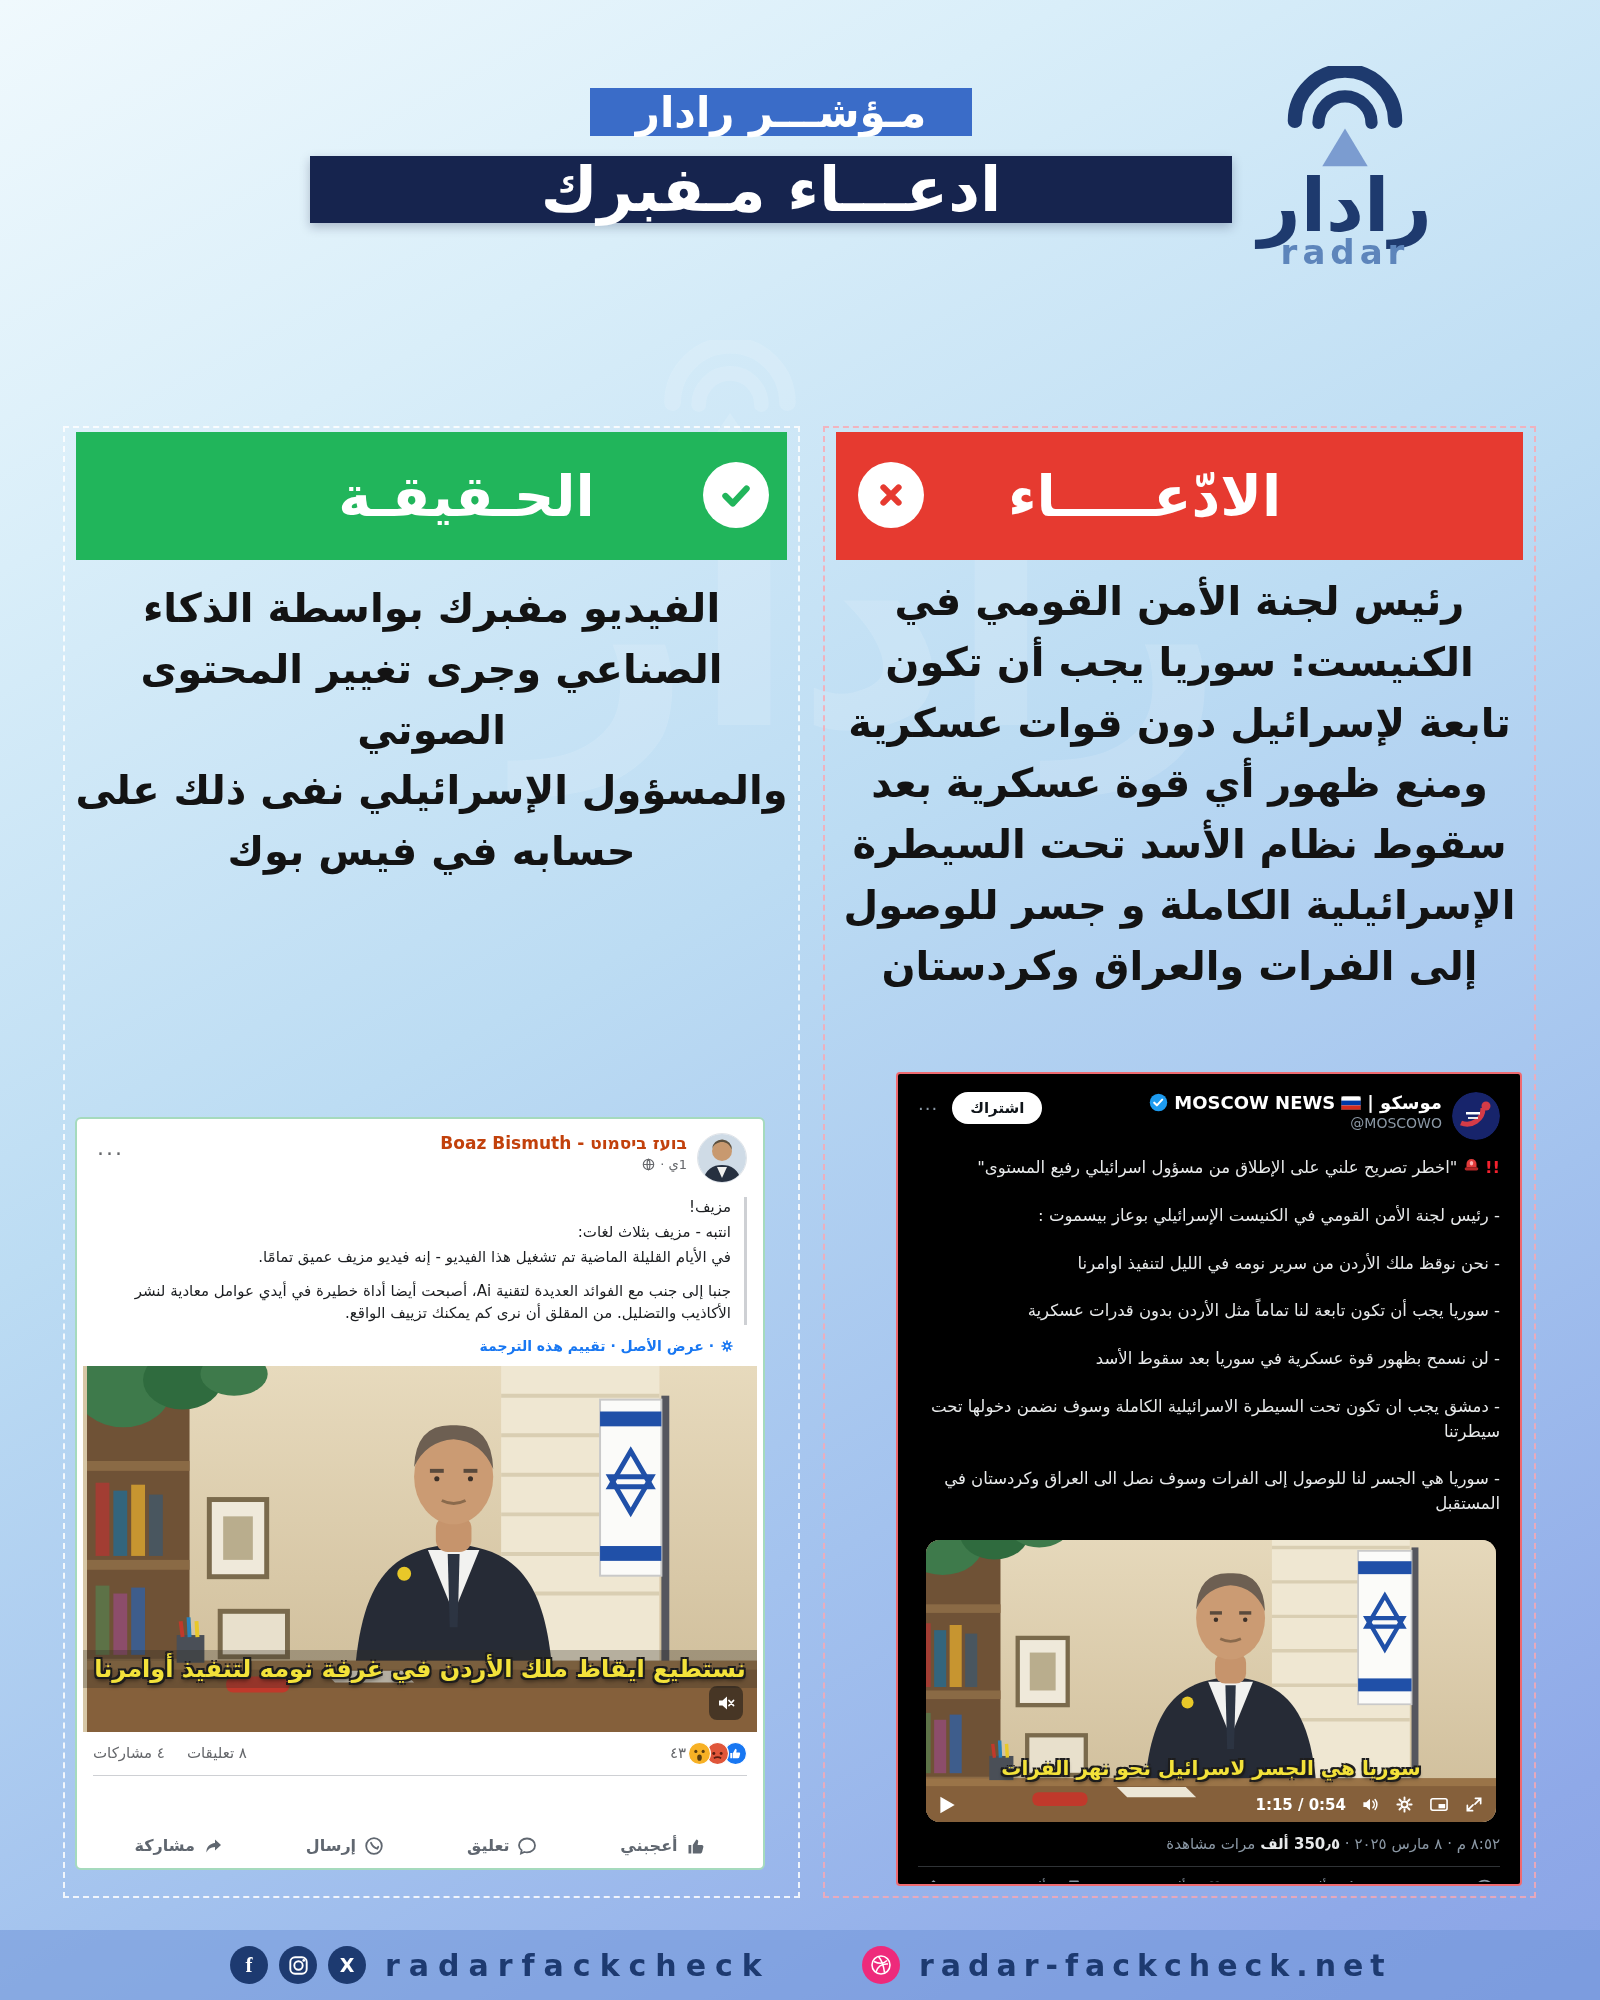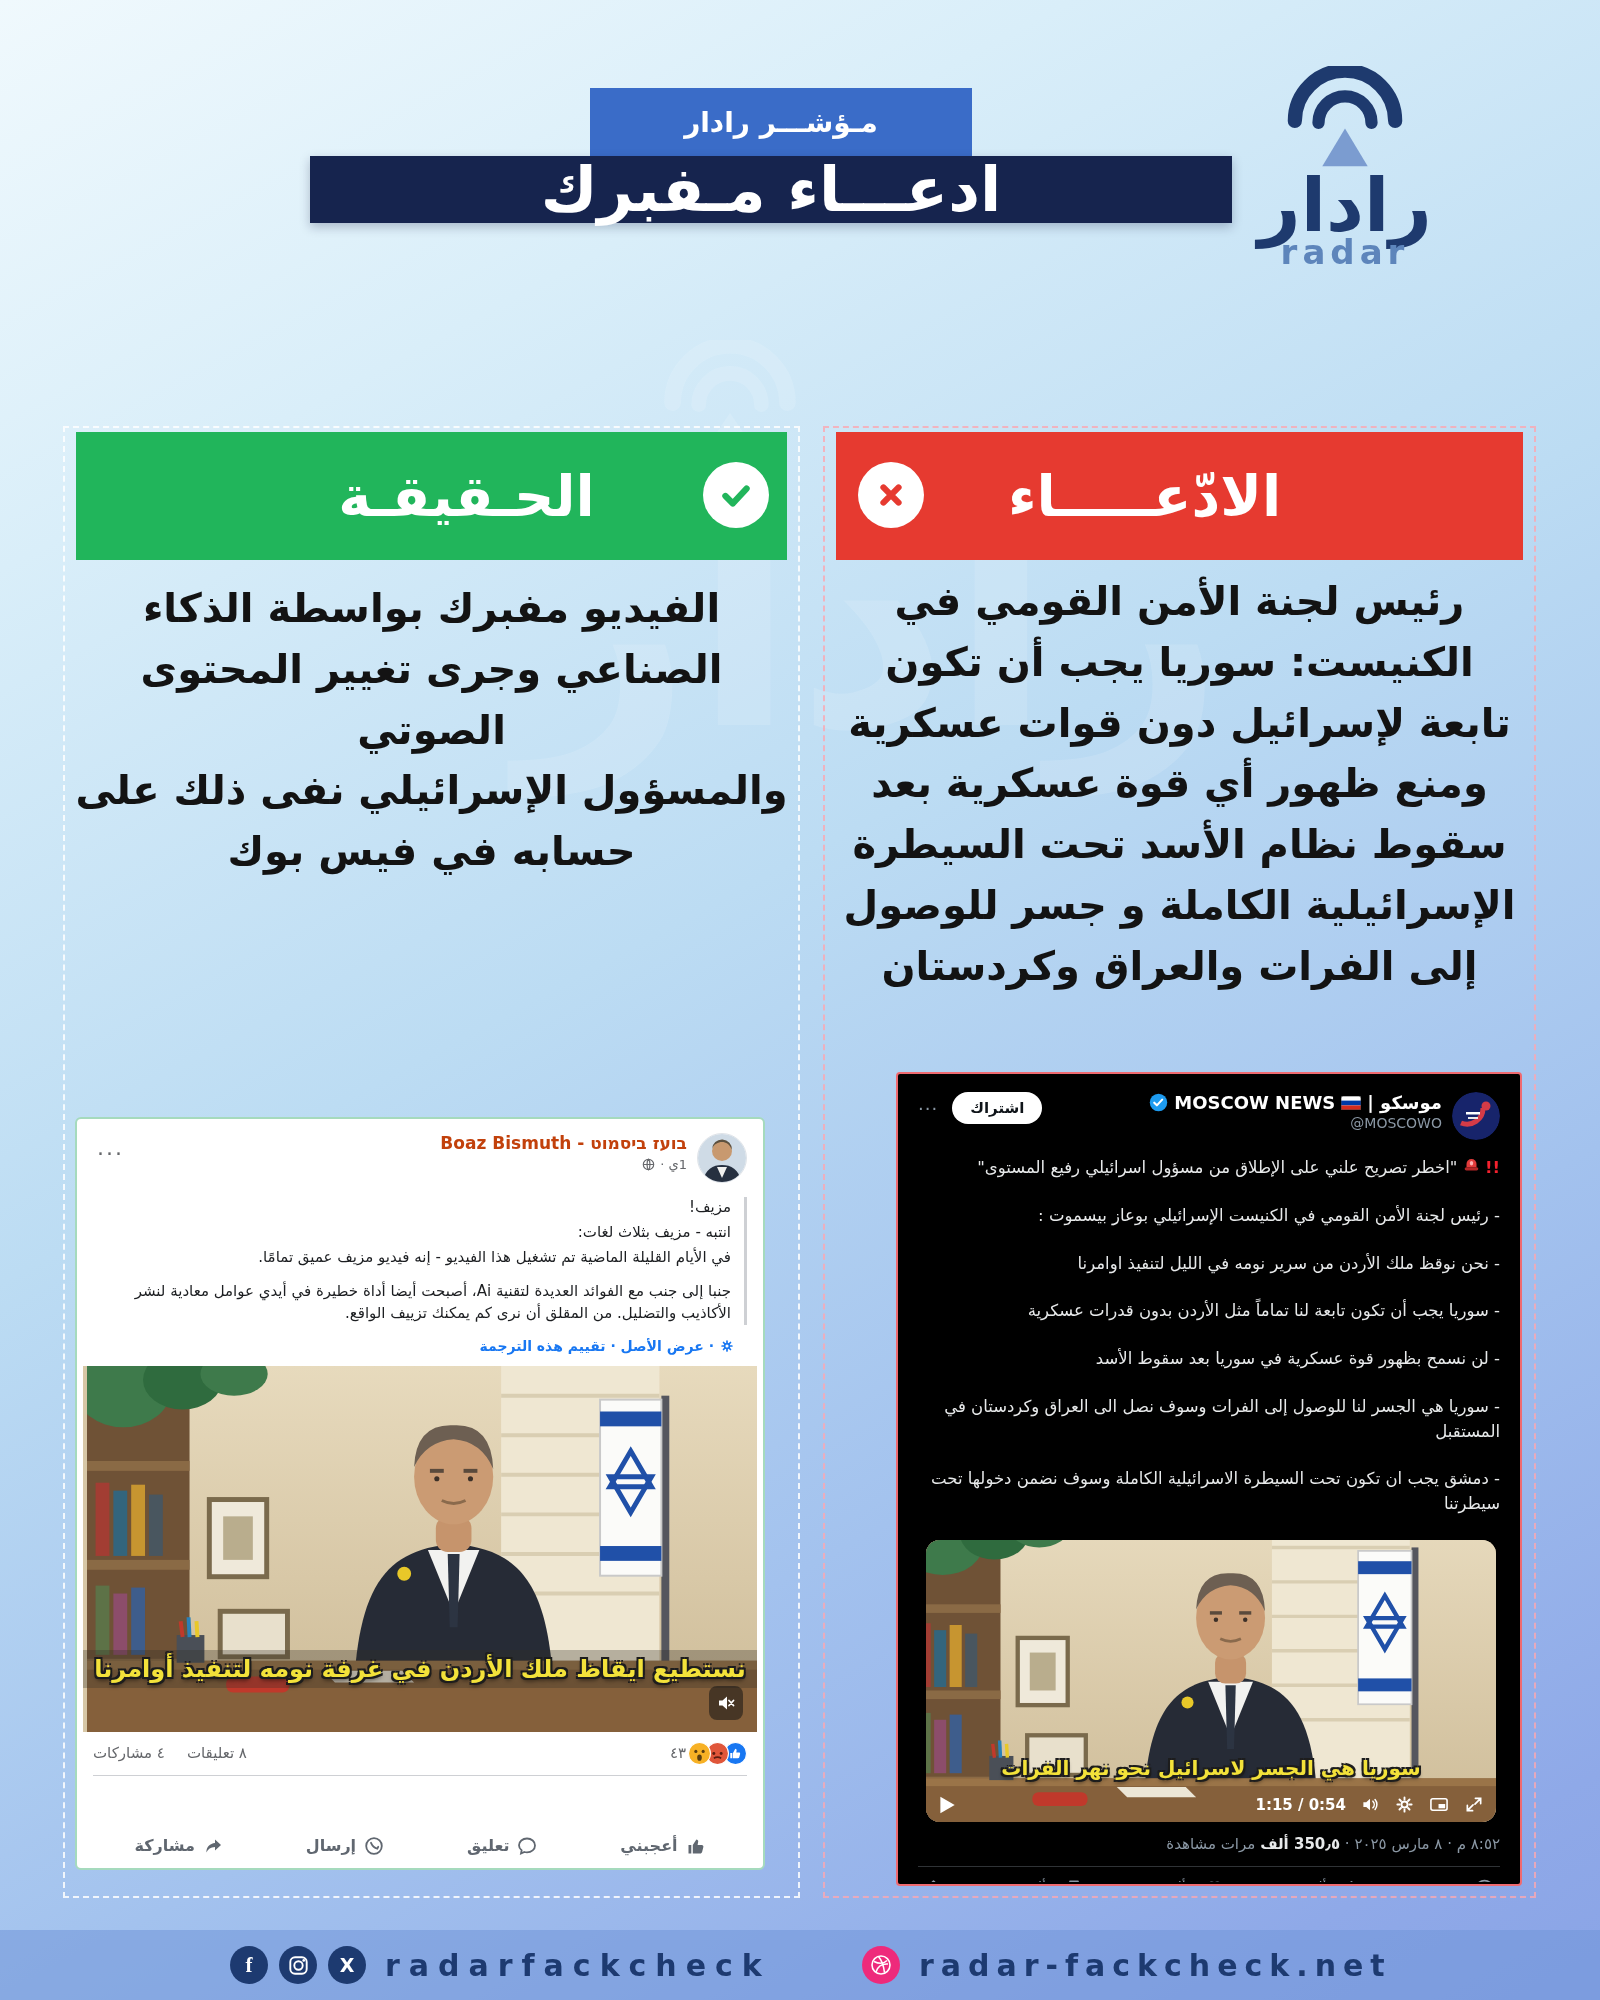--- a/index.html
+++ b/index.html
@@ -2,22 +2,22 @@
 <html lang="ar"><head>
 <meta charset="utf-8">
 <style>
   html,body{margin:0;padding:0;background:#8fb0e8;font-family:"DejaVu Sans","Liberation Sans",sans-serif;}
   .poster{position:relative;width:1600px;height:2000px;overflow:hidden;
     background:linear-gradient(152deg,#f0f9fd 0%,#d9eef9 20%,#bcdcf3 45%,#a3c2ee 70%,#8fa9e8 92%,#8aa4e6 100%);}
   
   .wm{position:absolute;left:520px;top:340px;width:420px;opacity:.13;color:#fff;text-align:center;pointer-events:none;}
   .wm .wm-ar{font-size:300px;font-weight:700;color:#fff;line-height:1.05;}
   
-  .hdr-blue{position:absolute;left:590px;top:88px;width:382px;height:68px;background:#3a6cc8;
-    display:flex;align-items:center;justify-content:center;color:#fff;font-size:28px;font-weight:700;direction:rtl;}
+  .hdr-blue{position:absolute;left:590px;top:88px;width:382px;height:48px;background:#3a6cc8;
+    display:flex;align-items:center;justify-content:center;color:#fff;font-size:42px;font-weight:700;direction:rtl;}
   .hdr-navy{position:absolute;left:310px;top:156px;width:922px;height:67px;background:#16244e;
     display:flex;align-items:center;justify-content:center;color:#fff;font-size:62px;font-weight:700;direction:rtl;box-shadow:0 4px 10px rgba(10,20,60,.25);}
   .logo{position:absolute;left:1238px;top:66px;width:214px;text-align:center;color:#1e3a6e;}
   .logo-ar{font-size:74px;font-weight:700;line-height:1.0;margin-top:-8px;}
   .logo-en{font-size:34px;font-weight:700;color:#5d85bb;letter-spacing:5px;margin-top:-10px;}
   
   .col{position:absolute;top:426px;height:1472px;border:2px dashed rgba(252,168,178,.8);box-sizing:border-box;}
   .col-truth{left:63px;width:737px;border-color:rgba(255,255,255,.85);}
   .col-claim{left:823px;width:713px;}
   .bar{position:relative;height:128px;margin:4px 11px 11px;display:flex;align-items:center;justify-content:center;
@@ -358,22 +358,22 @@
               <path d="M8 2a5 5 0 015 5v3.2H3V7a5 5 0 015-5z" fill="#e23b3b"></path>
               <rect x="1.2" y="10.2" width="13.6" height="3.2" rx="1.6" fill="#b52727"></rect>
               <rect x="6.4" y="4" width="3.2" height="4.4" rx="1.6" fill="#ffb3b3"></rect>
             </svg>
           <span>"اخطر تصريح علني على الإطلاق من مسؤول اسرائيلي رفيع المستوى"</span>
         </p>
         <p>- رئيس لجنة الأمن القومي في الكنيست الإسرائيلي بوعاز بيسموت :</p>
         <p>- نحن نوقظ ملك الأردن من سرير نومه في الليل لتنفيذ اوامرنا</p>
         <p>- سوريا يجب أن تكون تابعة لنا تماماً مثل الأردن بدون قدرات عسكرية</p>
         <p>- لن نسمح بظهور قوة عسكرية في سوريا بعد سقوط الأسد</p>
+        <p>- دمشق يجب ان تكون تحت السيطرة الاسرائيلية الكاملة وسوف نضمن دخولها تحت سيطرتنا</p>
         <p>- سوريا هي الجسر لنا للوصول إلى الفرات وسوف نصل الى العراق وكردستان في المستقبل</p>
-        <p>- دمشق يجب ان تكون تحت السيطرة الاسرائيلية الكاملة وسوف نضمن دخولها تحت سيطرتنا</p>
       </div>
       <div class="x-video">
         <svg width="586" height="282" viewBox="0 0 680 370" preserveAspectRatio="xMidYMid slice">
             <use href="#office-scene"></use>
           </svg>
         <div class="cap x-cap">سوريا هي الجسر لاسرائيل نحو نهر الفرات</div>
         <div class="x-ctl">
           <svg width="22" height="22" viewBox="0 0 20 20">
               <path d="M4 2.5l13 7.5-13 7.5z" fill="#fff"></path>
             </svg>

